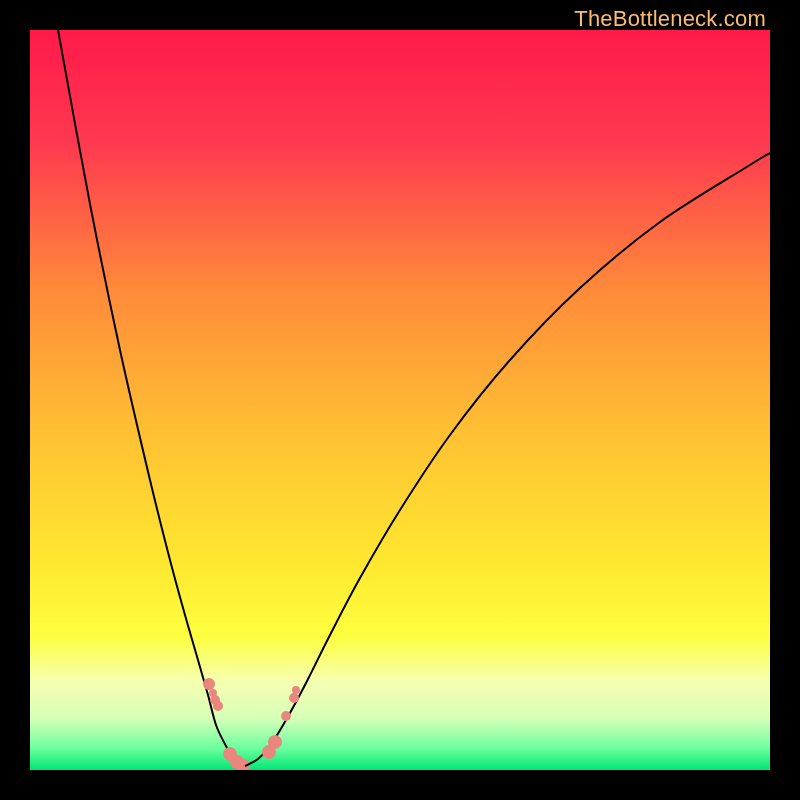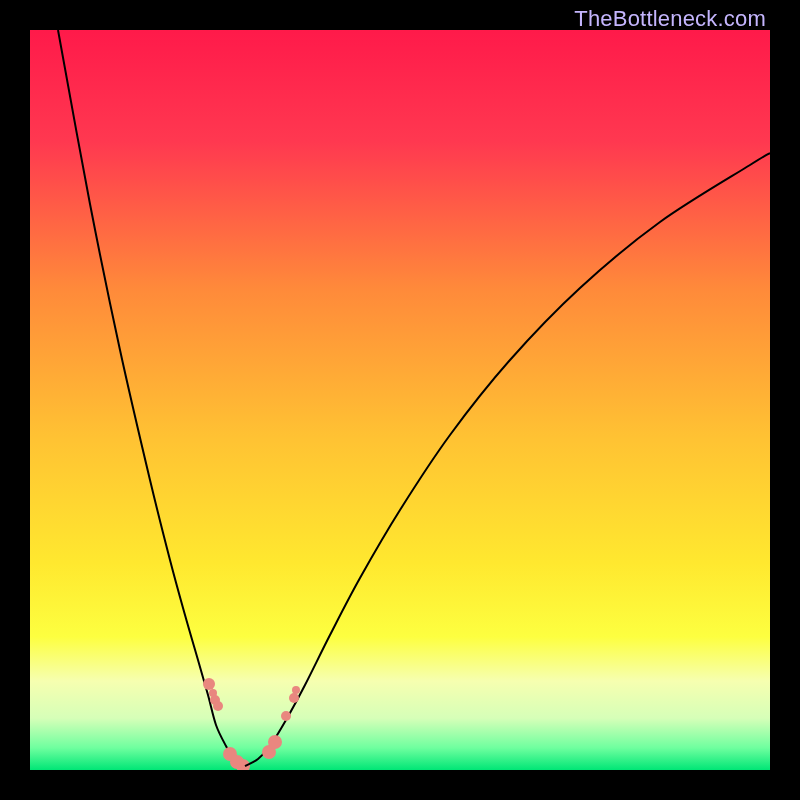--- a/index.html
+++ b/index.html
@@ -23,21 +23,21 @@
     position: absolute;
     left: 0; top: 0;
     width: 100%; height: 100%;
   }
   .watermark {
     position: absolute;
     top: 6px;
     right: 34px;
     font-size: 22px;
     font-weight: 500;
-    color: #c4b5fd;
+    color: #fdba74;
     letter-spacing: 0.2px;
     font-family: Arial, Helvetica, sans-serif;
   }
   svg.curves {
     position: absolute;
     left: 0; top: 0;
     width: 100%; height: 100%;
   }
 </style>
 </head>

